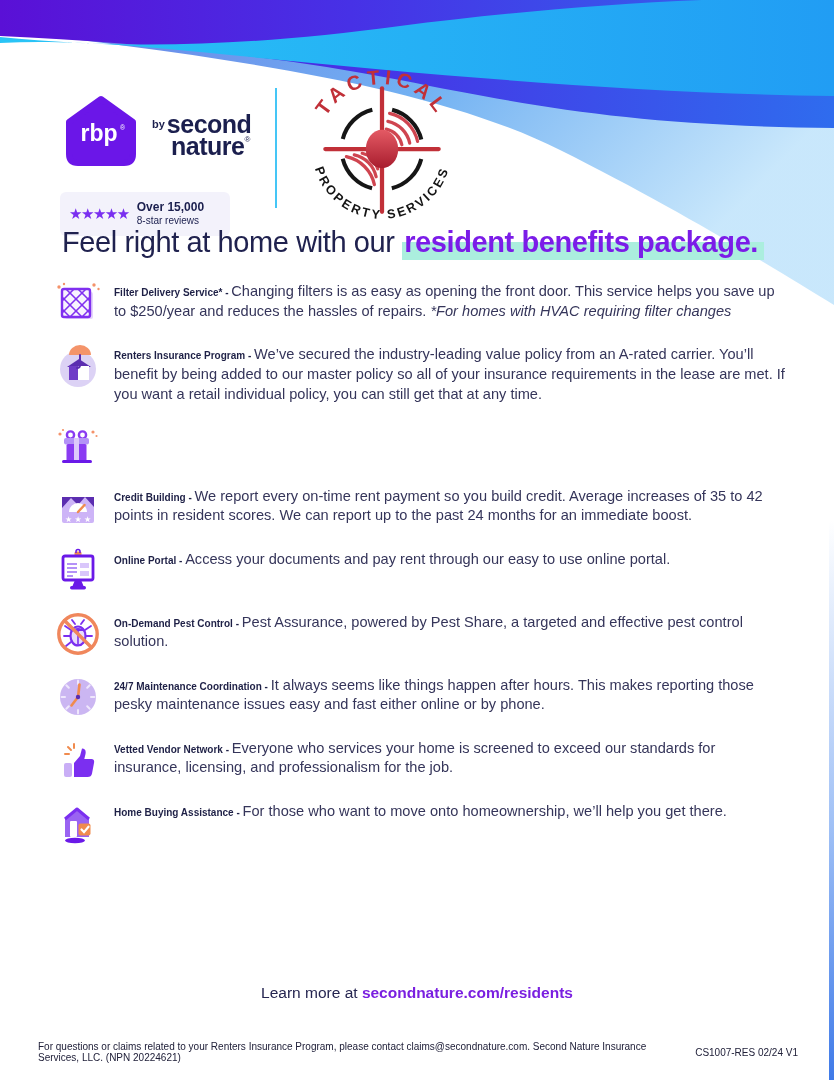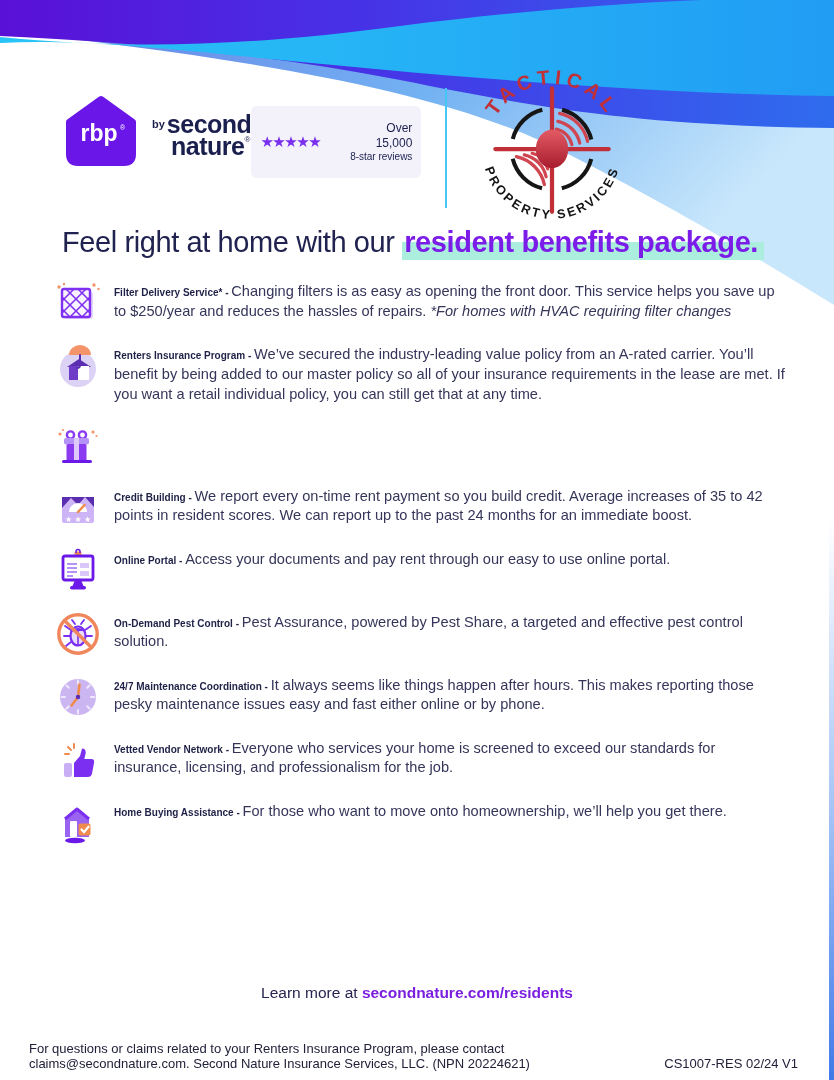--- a/index.html
+++ b/index.html
@@ -10,35 +10,35 @@
   }
   
   .header-wave{position:absolute;top:0;left:0;display:block;}
   
   .edge-bar{
     position:absolute;right:0;top:520px;bottom:0;width:5px;
     background:linear-gradient(to bottom, rgba(90,150,240,0) 0%, rgba(80,140,238,.55) 55%, #3f7ae8 100%);
   }
   
   .logo-row{position:absolute;left:60px;top:92px;display:flex;align-items:flex-start;}
-  .rbp-block{display:flex;flex-direction:row;text-align:right;}
+  .rbp-block{display:flex;flex-direction:column;}
   .rbp-top{display:flex;align-items:center;}
   .sn-text{margin-left:10px;color:#1b1f4e;line-height:1;}
   .sn-line1{display:flex;align-items:flex-end;}
   .sn-by{font-size:11px;font-weight:700;margin-right:2px;margin-bottom:7px;}
   .sn-word{font-size:25px;font-weight:700;letter-spacing:-0.5px;}
   .sn-line2{margin-left:19px;margin-top:-3px;display:flex;}
   .sn-reg{font-size:8px;margin-top:2px;}
   .reviews-badge{
     margin-top:14px;width:152px;background:#f3f2fb;border-radius:6px;
     padding:8px 9px;display:flex;align-items:center;gap:8px;
   }
   .stars{color:#7a2ff0;font-size:15px;letter-spacing:-1.5px;white-space:nowrap;}
   .reviews-text{color:#1b1f4e;line-height:1.25;}
-  .reviews-l1{font-size:12px;font-weight:400;margin-left:28px;}
+  .reviews-l1{font-size:12px;font-weight:700;}
   .reviews-l2{font-size:10px;}
   .logo-divider{width:2px;height:120px;background:#45c6f6;margin:0 20px 0 24px;margin-top:-4px;}
   .tactical-logo{margin-top:-30px;}
   
   .headline{
     position:absolute;left:62px;top:226px;width:740px;
     font-size:29px;letter-spacing:-0.4px;color:#20224f;font-weight:500;
     white-space:nowrap;
   }
   .headline-highlight{
@@ -53,23 +53,23 @@
   .benefit-text{
     max-width:672px;font-size:14.6px;line-height:1.36;color:#35355a;
     padding-top:2px;
   }
   .benefit-title{font-size:10px;font-weight:700;color:#1e2046;margin-top:14px;}
   .benefit-note{font-style:italic;}
   
   .cta{position:absolute;left:0;top:984px;width:100%;text-align:center;font-size:15.5px;color:#252550;}
   .cta-link{font-weight:700;color:#7a1fe0;cursor:pointer;}
   .footer{
-    position:absolute;left:29px;right:36px;top:1041px;
-    display:flex;justify-content:space-between;align-items:flex-end;
-    font-size:13px;color:#21213a;
+    position:absolute;left:38px;right:36px;top:1041px;
+    display:flex;justify-content:space-between;align-items:center;
+    font-size:10px;color:#21213a;
   }
   .footer-right{margin-left:30px;white-space:nowrap;}
 </style>
 </head>
 <body>
 
 <div class="page">
 
   <svg class="header-wave" width="834" height="312" viewBox="0 0 834 312">
     <defs>

